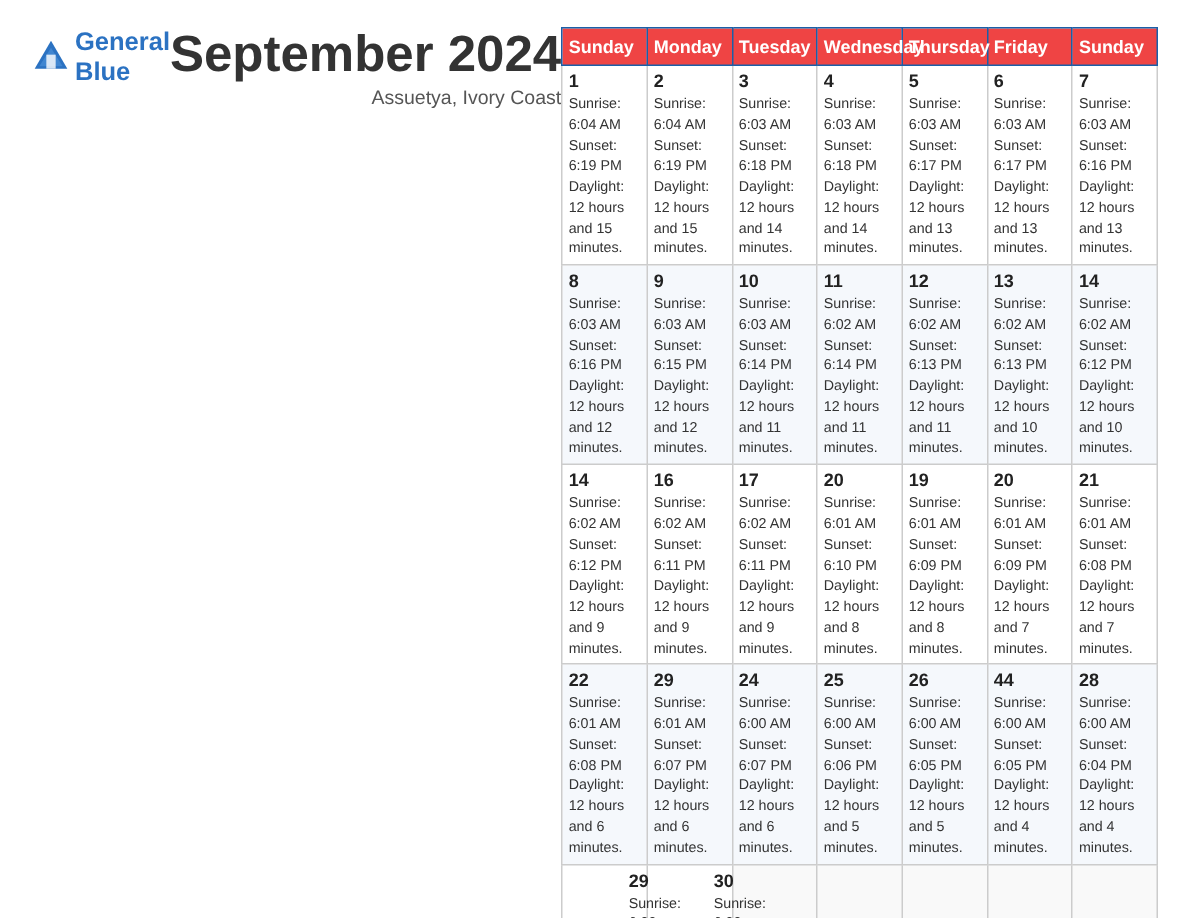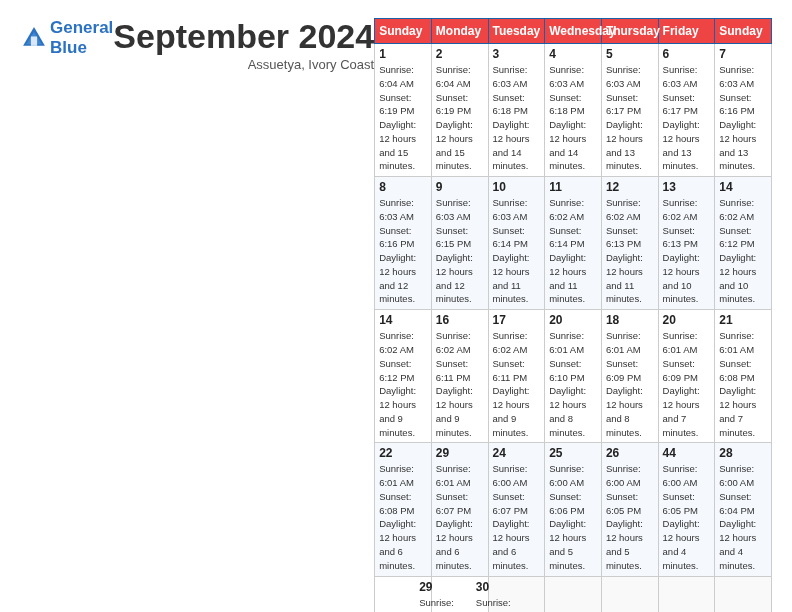--- a/index.html
+++ b/index.html
@@ -200,21 +200,21 @@
           </td>
           <td>
             <span class="day-number">17</span>
             <div class="day-info">Sunrise: 6:02 AM<br>Sunset: 6:11 PM<br>Daylight: 12 hours and 9 minutes.</div>
           </td>
           <td>
             <span class="day-number">20</span>
             <div class="day-info">Sunrise: 6:01 AM<br>Sunset: 6:10 PM<br>Daylight: 12 hours and 8 minutes.</div>
           </td>
           <td>
-            <span class="day-number">18</span>
+            <span class="day-number">19</span>
             <div class="day-info">Sunrise: 6:01 AM<br>Sunset: 6:09 PM<br>Daylight: 12 hours and 8 minutes.</div>
           </td>
           <td>
             <span class="day-number">20</span>
             <div class="day-info">Sunrise: 6:01 AM<br>Sunset: 6:09 PM<br>Daylight: 12 hours and 7 minutes.</div>
           </td>
           <td>
             <span class="day-number">21</span>
             <div class="day-info">Sunrise: 6:01 AM<br>Sunset: 6:08 PM<br>Daylight: 12 hours and 7 minutes.</div>
           </td>

